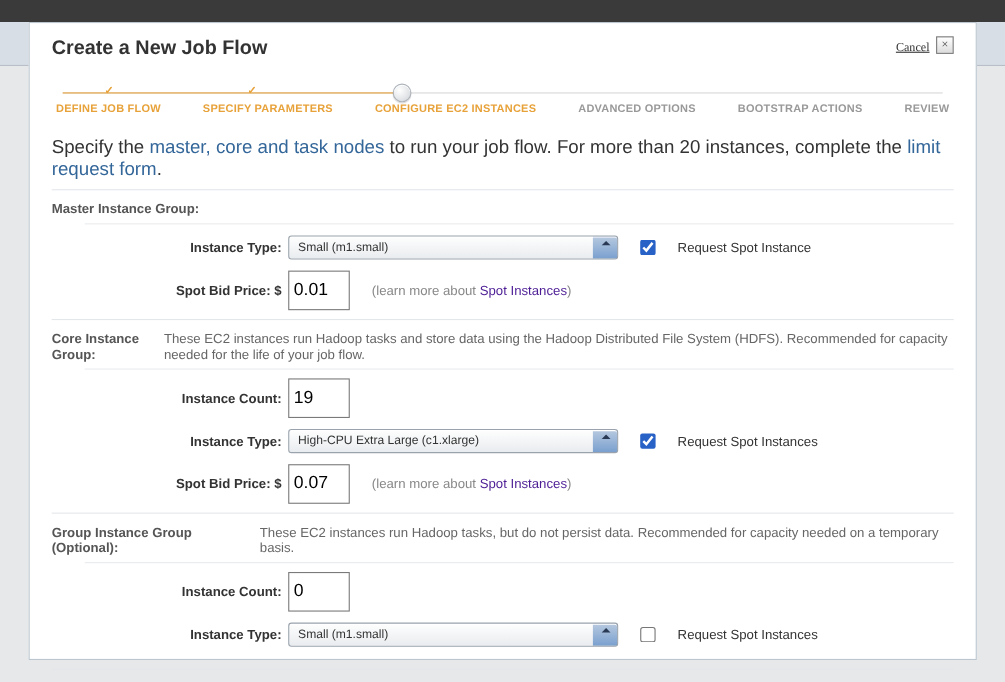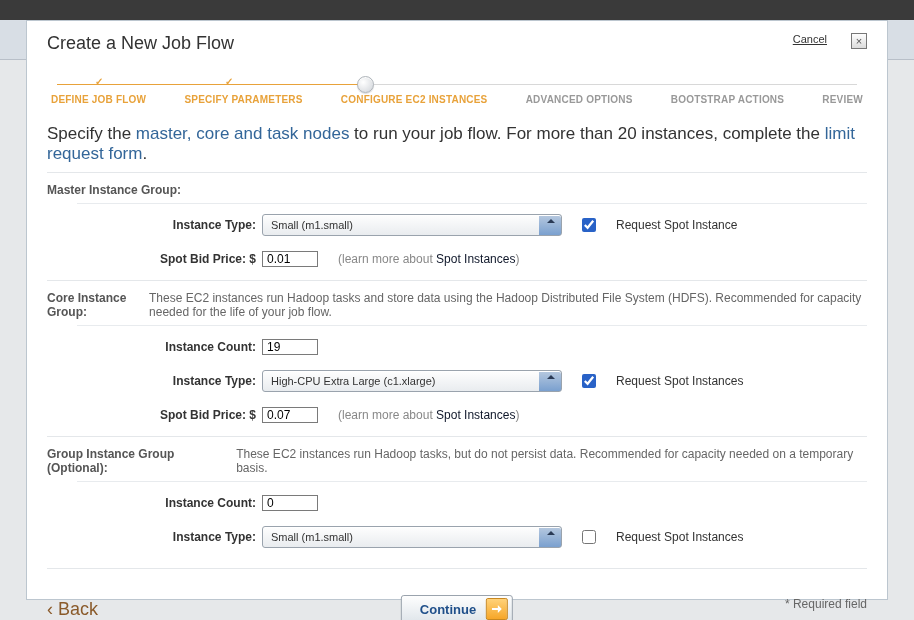--- a/index.html
+++ b/index.html
@@ -34,29 +34,30 @@
     padding: 12px 20px 8px 20px;
   }
   .modal-header {
     display: flex;
     justify-content: space-between;
     align-items: flex-start;
     padding-bottom: 4px;
   }
   .modal-title {
     font-size: 18px;
-    font-weight: normal;
+    font-weight: bold;
     color: #333;
   }
   .cancel-wrap {
     display: flex;
-    align-items: flex-start;
-    gap: 24px;
+    align-items: flex-end;
+    gap: 6px;
     font-size: 11px;
     color: #555;
+    font-family: Liberation Serif, serif;
   }
   .cancel-link { color:#333; text-decoration:underline; cursor:pointer; }
   .cancel-x {
     display:inline-block;
     width:16px; height:16px;
     border:1px solid #777;
     background:linear-gradient(#fefefe,#dcdcdc);
     line-height:14px;
     text-align:center;
     font-size:11px;
@@ -190,35 +191,35 @@
     position:absolute;
     right:7px;
     bottom:5px;
     width:0;height:0;
     border-left:4px solid transparent;
     border-right:4px solid transparent;
     border-top:4px solid #2a3a55;
   }
   input.text-small {
     width:56px;
-    height:16px;
+    height:36px;
     border:1px solid #7a7a7a;
     padding:0 4px;
-    font-size:12px;
+    font-size:16px;
     background:#fff;
   }
   input[type=checkbox] {
     width:14px;height:14px;
     accent-color:#2962c7;
   }
   .helper {
     color:#888;
     font-size:12px;
   }
-  .helper a { color:#0f172a; text-decoration:none; }
+  .helper a { color:#4c1d95; text-decoration:none; }
 
   .footer {
     margin-top:22px;
     position:relative;
     height:38px;
   }
   .back-link {
     color:#8a5a2a;
     font-size:18px;
     position:absolute;

